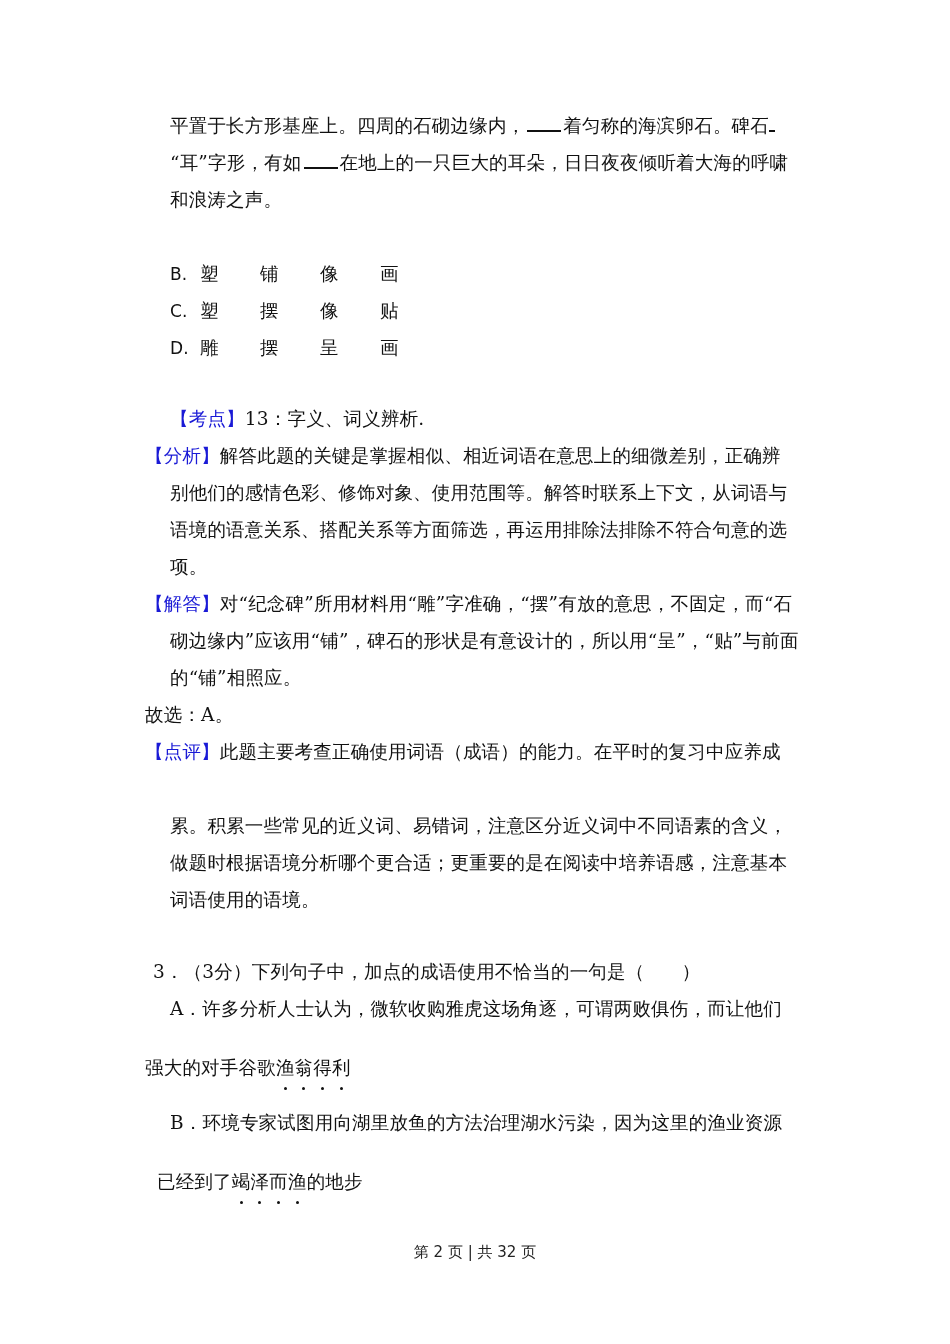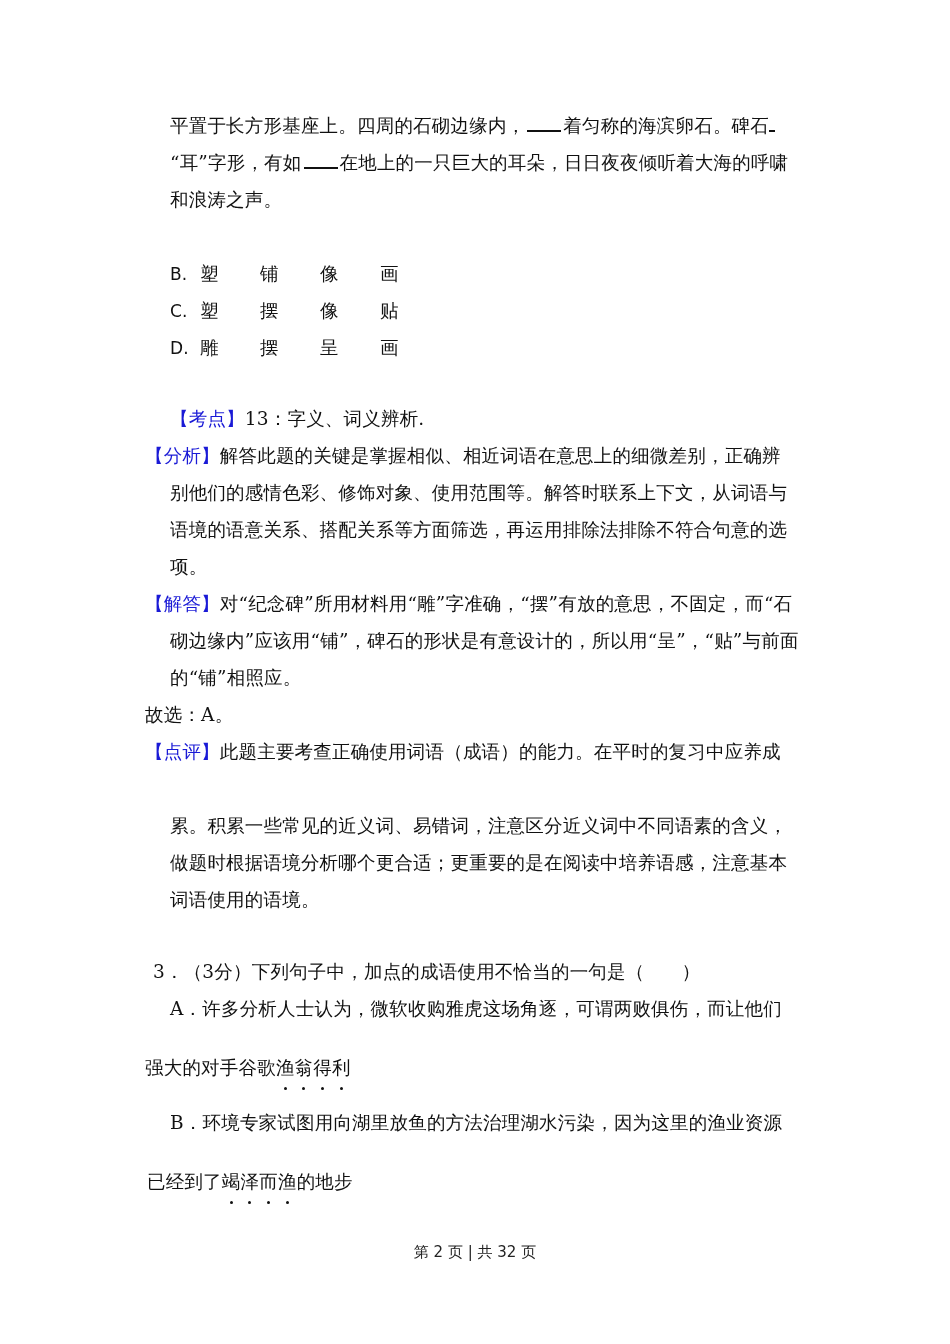--- a/index.html
+++ b/index.html
@@ -66,18 +66,18 @@
   <div class="line" style="left:170px; top:813px;">累。积累一些常见的近义词、易错词，注意区分近义词中不同语素的含义，</div>
   <div class="line" style="left:170px; top:887px;">词语使用的语境。</div>
 
   <div class="line" style="left:145px; top:959px;margin-left:8px;">3．（3分）下列句子中，加点的成语使用不恰当的一句是（　　）</div>
   <div class="line" style="left:170px; top:996px;">A．许多分析人士认为，微软收购雅虎这场角逐，可谓两败俱伤，而让他们</div>
   <div class="line" style="left:170px; top:1110px;">B．环境专家试图用向湖里放鱼的方法治理湖水污染，因为这里的渔业资源</div>
 
   <div class="line" style="left:145px; top:1055px;">
     <span>强大的对手谷歌</span><span class="dot">渔</span><span class="dot">翁</span><span class="dot">得</span><span class="dot">利</span>
   </div>
-  <div class="line" style="left:147px; top:1169px;text-align:right;">
+  <div class="line" style="left:157px; top:1169px;text-align:right;">
     <span>已经到了</span><span class="dot">竭</span><span class="dot">泽</span><span class="dot">而</span><span class="dot">渔</span><span>的地步</span>
   </div>
 
   <div class="footer">第 2 页 | 共 32 页</div>
 </div>
 
 </body></html>

